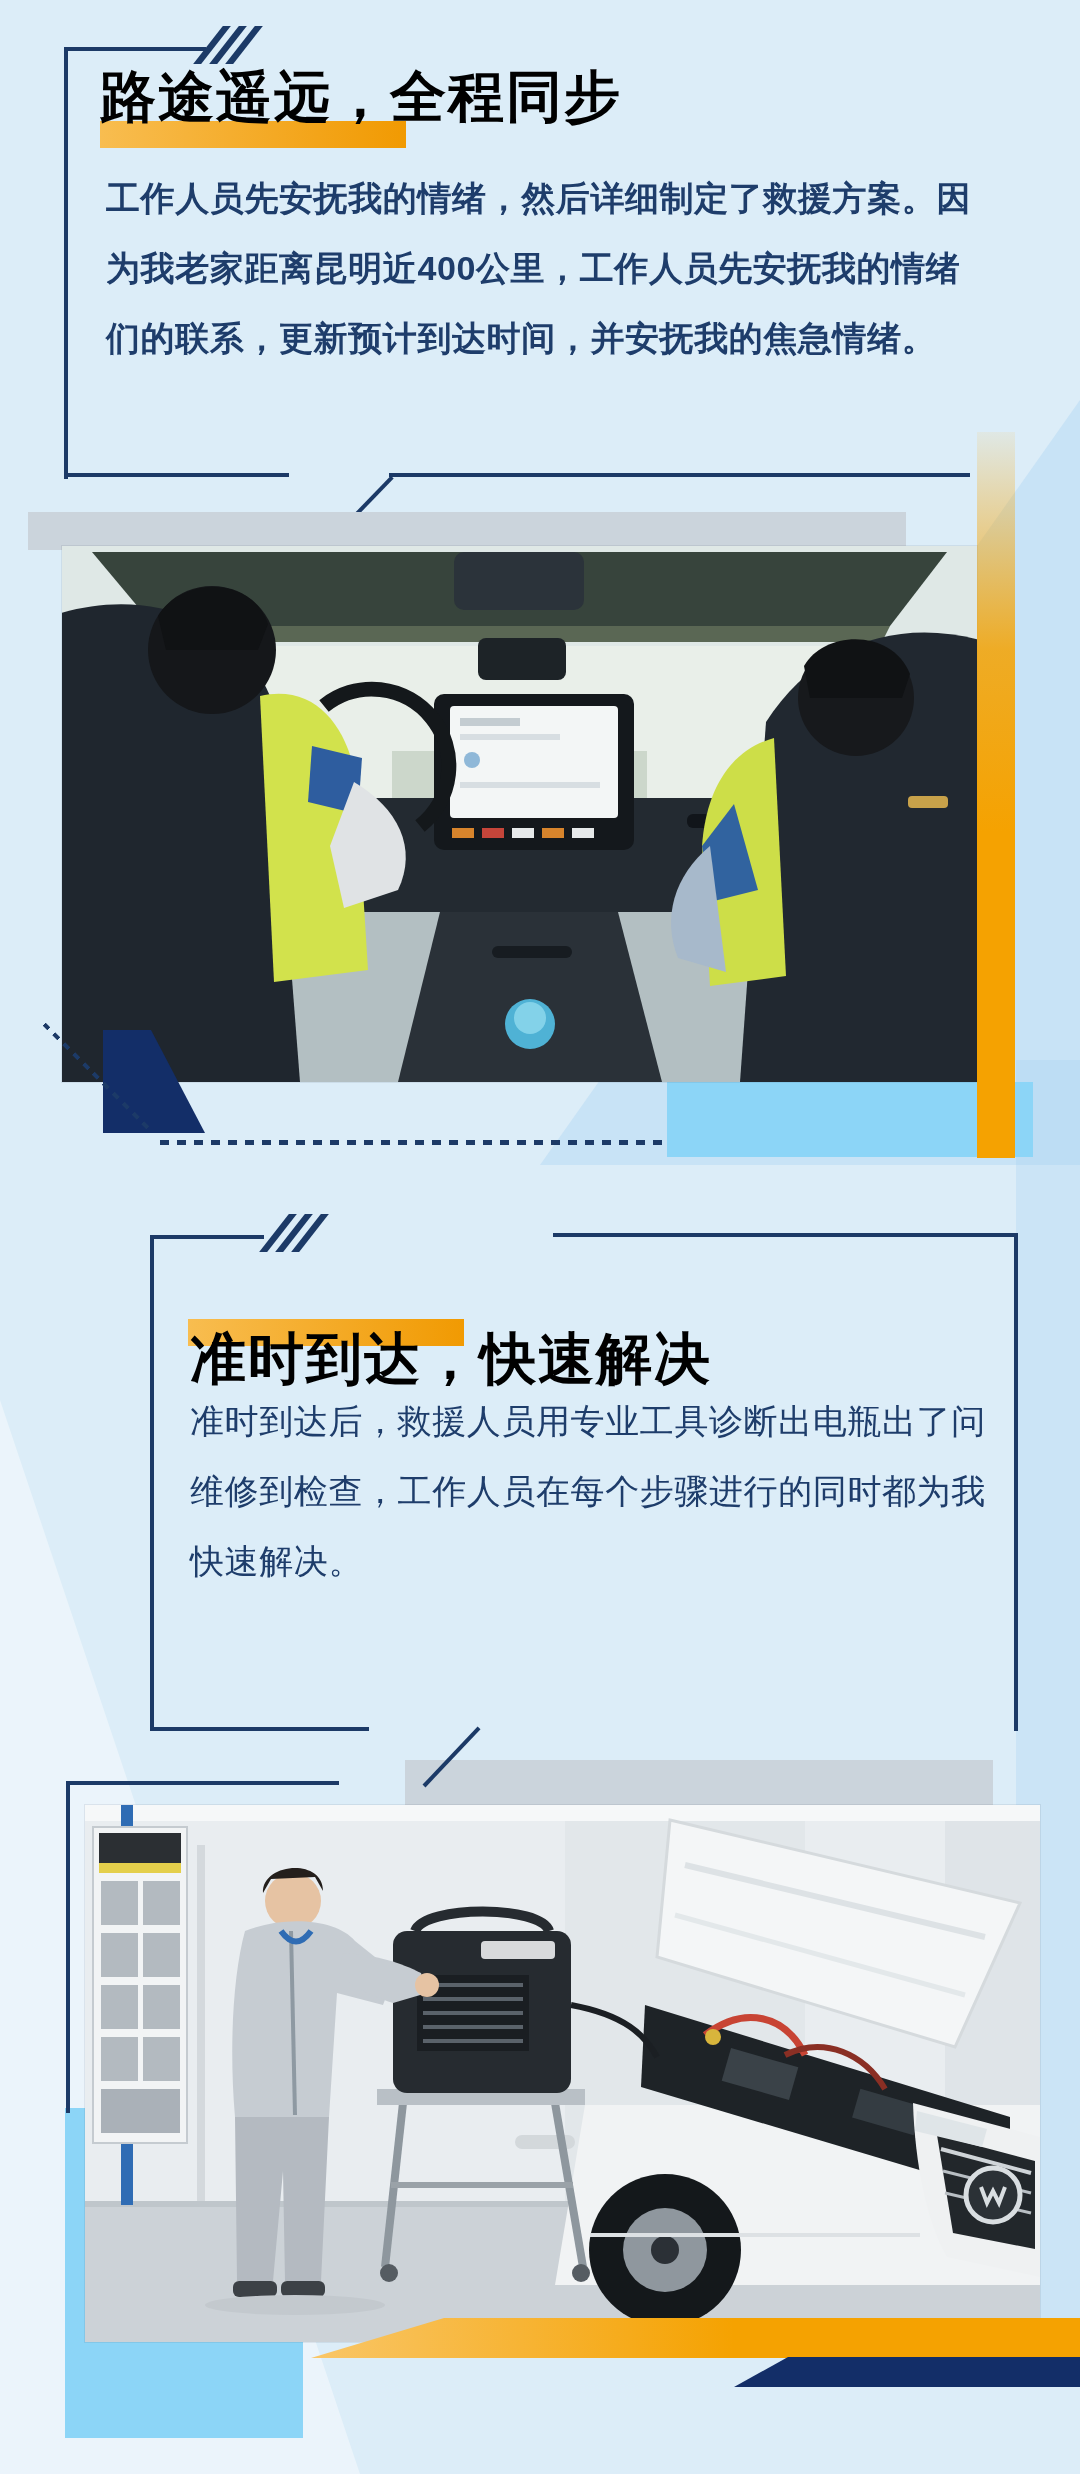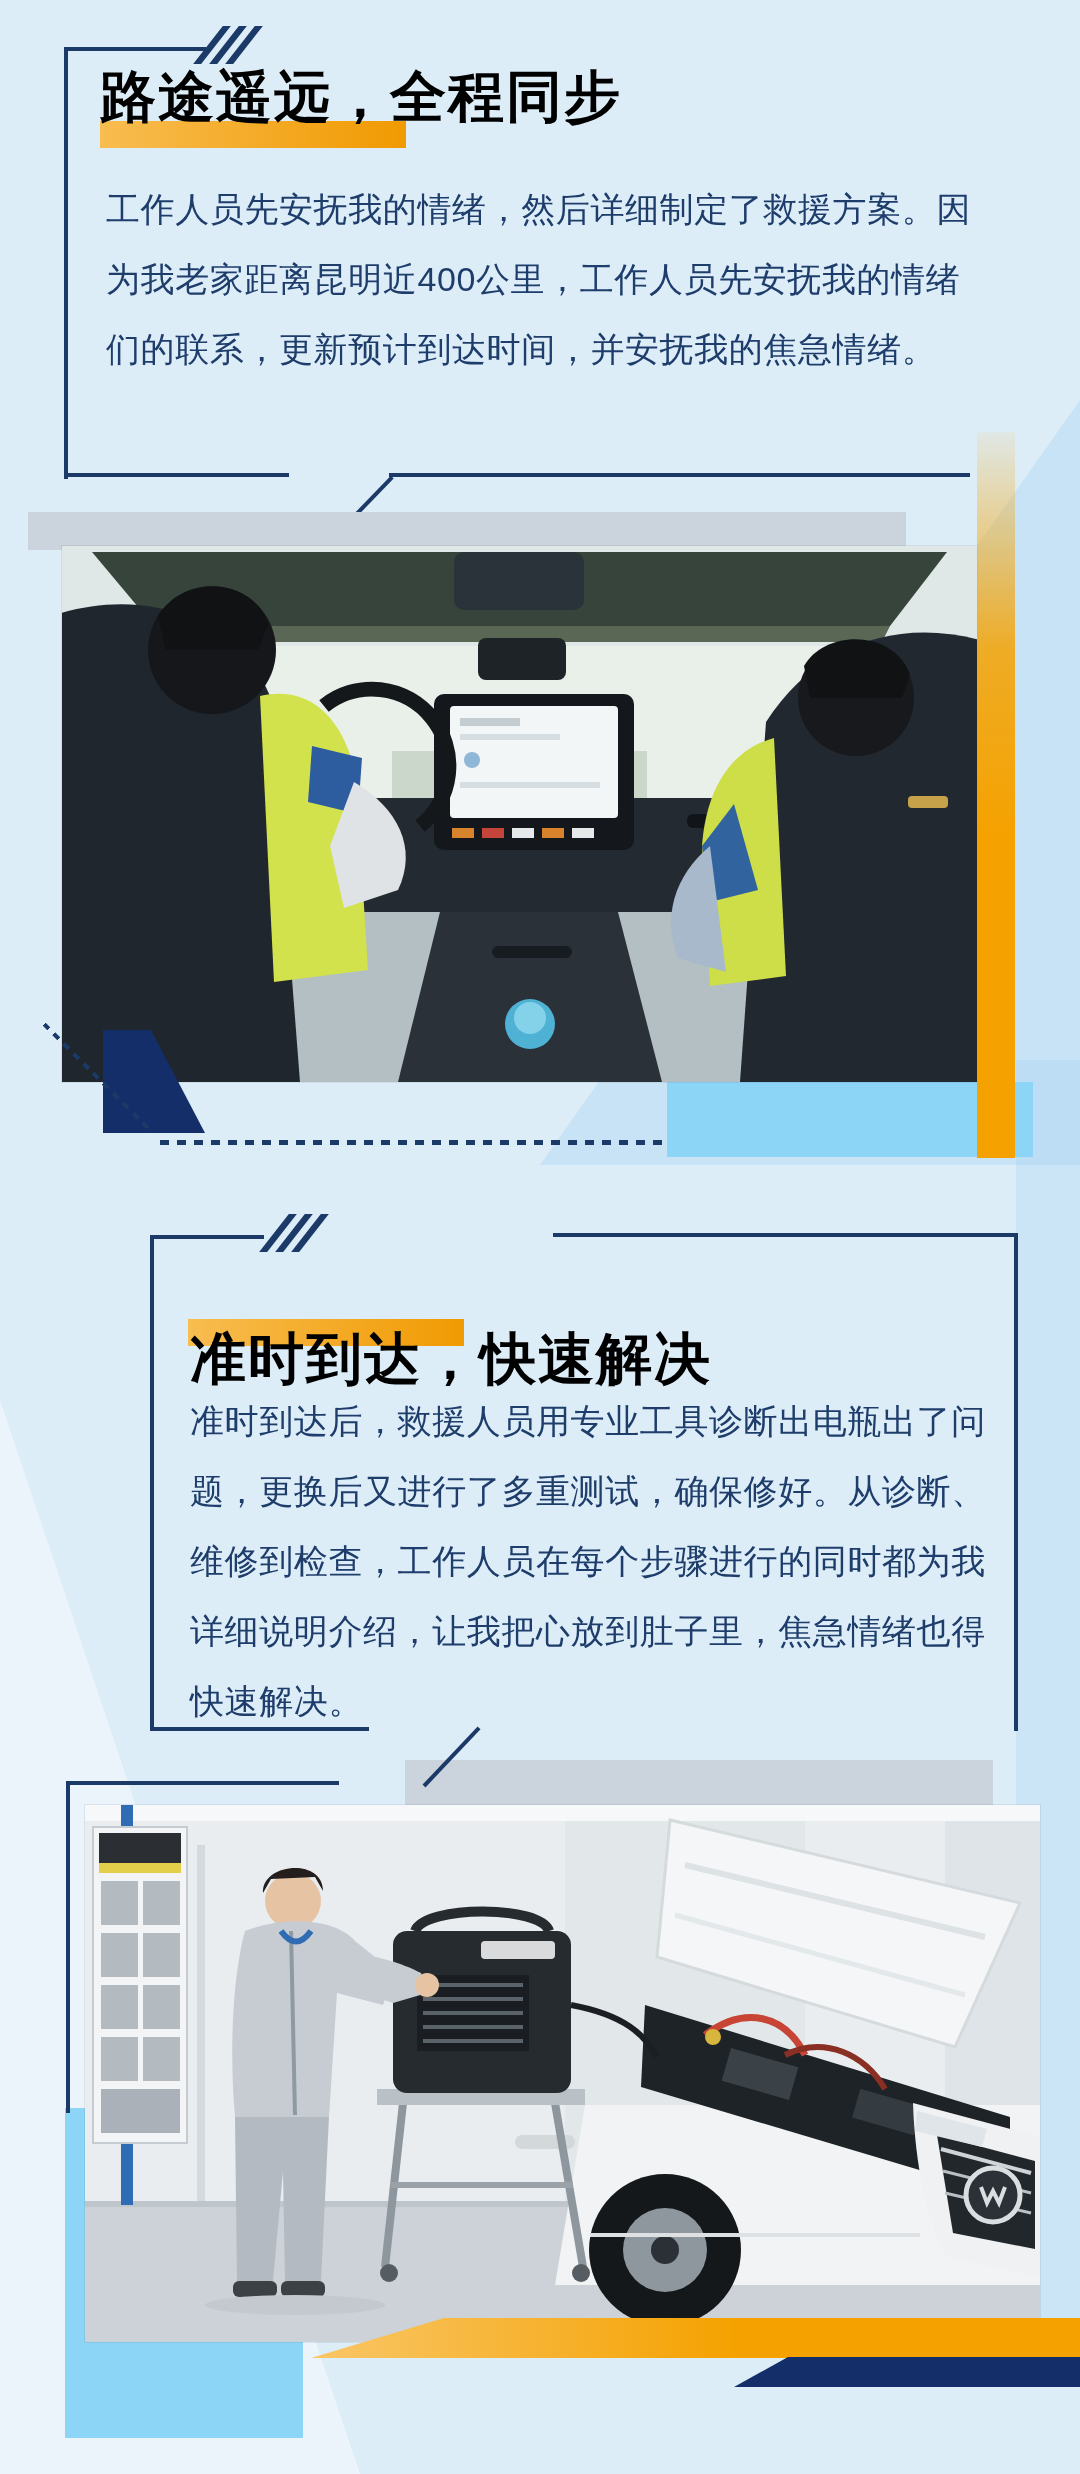--- a/index.html
+++ b/index.html
@@ -57,21 +57,21 @@
         <i></i>
         <i></i>
       </div>
     <div class="abs nline" style="left:64px;top:473px;width:225px;height:4px;"></div>
     <div class="abs nline" style="left:389px;top:473px;width:581px;height:4px;"></div>
     <div class="abs diag" style="left:345px;top:524px;width:68px;transform:rotate(-46deg);"></div>
 
     <div class="abs hl" style="left:100px;top:121px;width:306px;"></div>
     <h1 class="abs h-title" style="left:100px;top:66px;margin:0;">路途遥远，全程同步</h1>
 
-    <div class="abs para" style="left:106px;top:174px;width:900px;">
+    <div class="abs para" style="left:106px;top:163px;width:900px;font-weight:bold;">
       <div class="ln">工作人员先安抚我的情绪，然后详细制定了救援方案。因</div>
       <div class="ln">为我老家距离昆明近400公里，工作人员先安抚我的情绪</div>
       <div class="ln">们的联系，更新预计到达时间，并安抚我的焦急情绪。</div>
     </div>
   </section>
 
   <div class="abs grayband" style="left:28px;top:512px;width:878px;height:38px;z-index:1;"></div>
   <div class="abs skyrect" style="left:667px;top:1082px;width:366px;height:75px;z-index:1;"></div>
 
   <div class="abs photo" style="left:62px;top:546px;width:915px;height:536px;z-index:2;">
@@ -151,23 +151,21 @@
       </div>
     <div class="abs nline" style="left:553px;top:1233px;width:465px;height:4px;"></div>
     <div class="abs nline" style="left:1014px;top:1233px;width:4px;height:498px;"></div>
     <div class="abs nline" style="left:150px;top:1727px;width:219px;height:4px;"></div>
 
     <div class="abs hl" style="left:188px;top:1319px;width:276px;"></div>
     <h1 class="abs h-title" style="left:190px;top:1328px;margin:0;">准时到达，快速解决</h1>
 
     <div class="abs para" style="left:190px;top:1386px;width:820px;">
       <div class="ln">准时到达后，救援人员用专业工具诊断出电瓶出了问</div>
-      <div class="ln">题，更换后又进行了多重测试，确保修好。从诊断、</div>
       <div class="ln">维修到检查，工作人员在每个步骤进行的同时都为我</div>
-      <div class="ln">详细说明介绍，让我把心放到肚子里，焦急情绪也得</div>
       <div class="ln">快速解决。</div>
     </div>
   </section>
 
   <div class="abs nline" style="left:66px;top:1781px;width:4px;height:332px;z-index:3;"></div>
   <div class="abs nline" style="left:66px;top:1781px;width:273px;height:4px;z-index:3;"></div>
   <div class="abs grayband" style="left:405px;top:1760px;width:588px;height:46px;z-index:1;"></div>
   <div class="abs diag" style="left:424px;top:1784px;width:80px;transform:rotate(-46.5deg);z-index:2;"></div>
   <div class="abs skyrect" style="left:65px;top:2108px;width:238px;height:330px;z-index:1;"></div>
 

